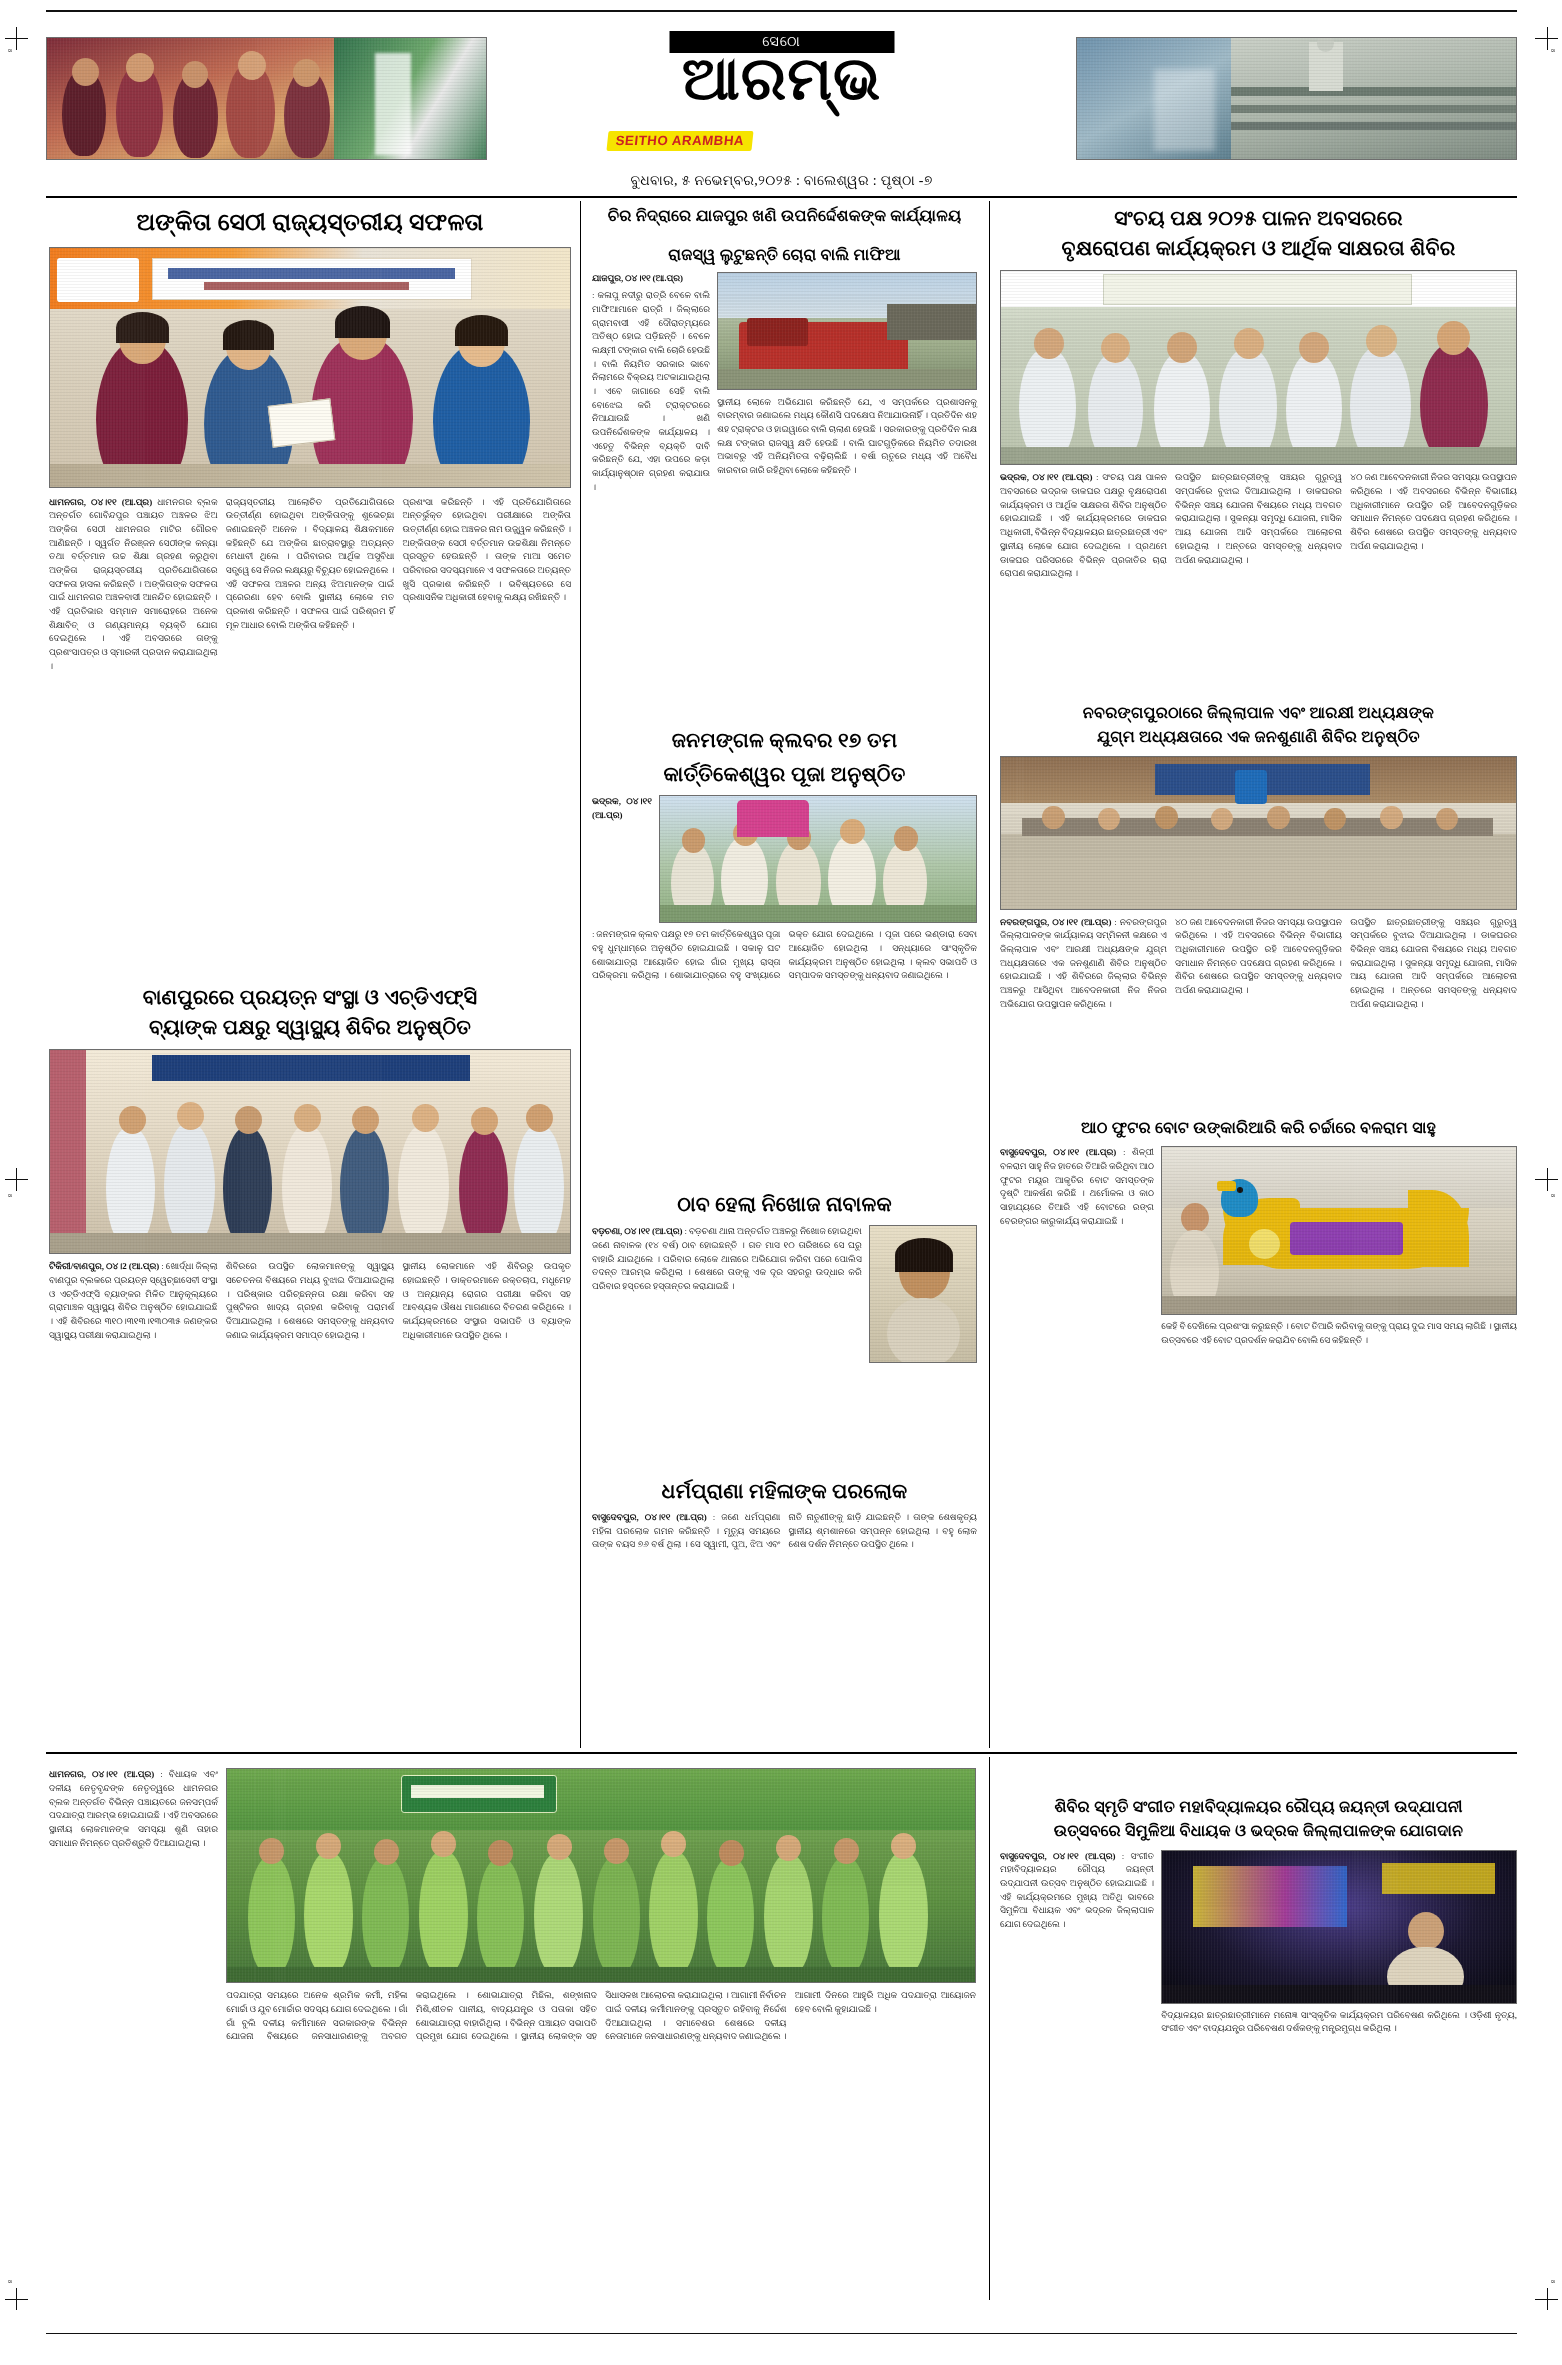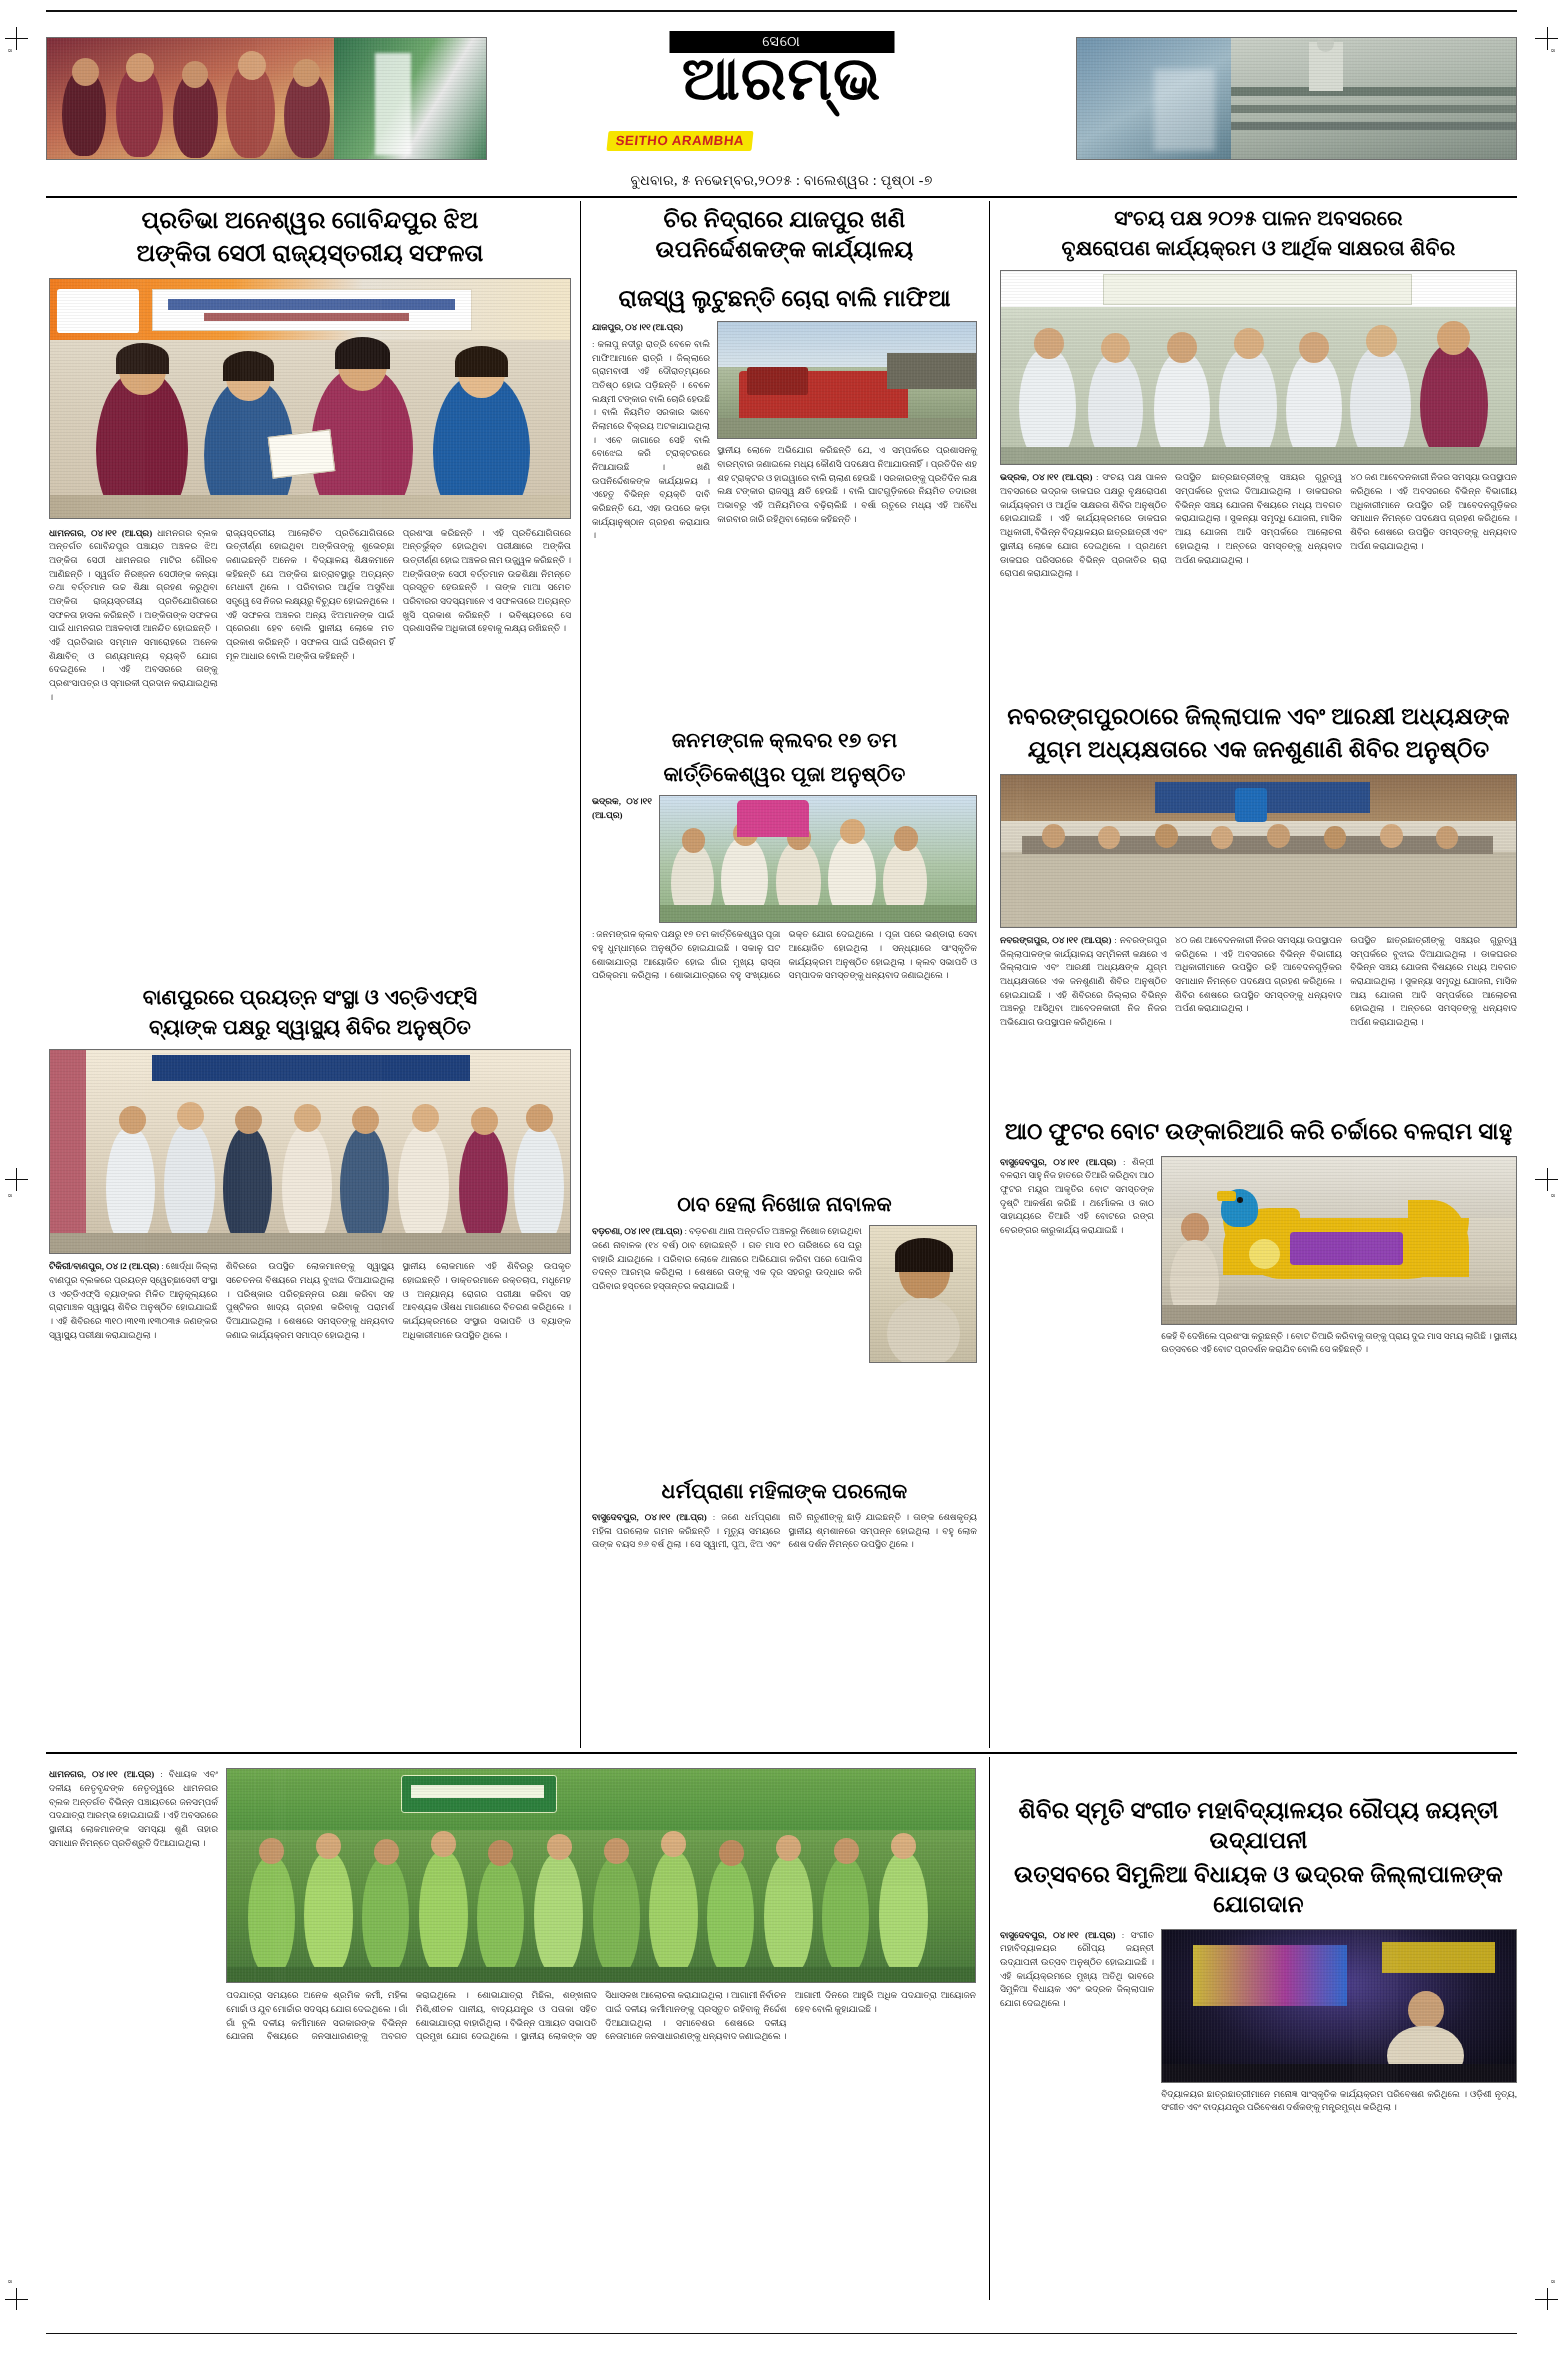--- a/index.html
+++ b/index.html
@@ -28,21 +28,21 @@
 
   
   .frame{position:absolute;box-sizing:border-box;}
   .od{font-family:"Liberation Serif",serif;}
   .hl{
     text-align:center;font-weight:bold;line-height:1.32;color:#000;
     letter-spacing:0.2px;
   }
   .hl-xl{font-size:23.6px;}
   .hl-lg{font-size:20.5px;}
-  .hl-md{font-size:23px;}
+  .hl-md{font-size:16px;}
   .vrule{position:absolute;width:1px;background:#000;}
   .hrule{position:absolute;height:1px;background:#000;}
 
   
   .body-txt{
     font-size:9px;line-height:1.52;text-align:justify;color:#111;
     word-spacing:-0.5px;hyphens:none;
   }
   .colwrap{display:flex;gap:8.2px;}
   .col{flex:1;}
@@ -135,21 +135,20 @@
   </div>
 
   <div class="dateline od" style="position:absolute;left:0;right:0;top:170px;">ବୁଧବାର, ୫ ନଭେମ୍ବର,୨୦୨୫ : ବାଲେଶ୍ୱର : ପୃଷ୍ଠା -୭</div>
 
   <div class="hrule" style="left:46px;right:46px;top:196px;height:1.5px;"></div>
 
   <div class="vrule" style="left:580px;top:201px;height:1547px;"></div>
   <div class="vrule" style="left:989px;top:201px;height:1547px;"></div>
 
   <div class="frame" style="left:49px;top:205px;width:522px;">
-    <div class="hl hl-xl od">ପ୍ରତିଭା ଅନେଶ୍ୱର ଗୋବିନ୍ଦପୁର ଝିଅ</div>
     <div class="hl hl-xl od" style="margin-top:2px;">ଅଙ୍କିତା ସେଠୀ ରାଜ୍ୟସ୍ତରୀୟ ସଫଳତା</div>
 
     <div class="photo grain" style="margin-top:9.2px;width:522px;height:241px;background:linear-gradient(180deg,#e8e1d2,#d9cfbb 55%,#cfc3ad);">
       <div style="position:absolute;left:0;top:0;width:522px;height:61px;background:linear-gradient(90deg,#f07c1f,#f59b36 35%,#e8e2d6 60%,#f2e6c9);"></div>
       <div style="position:absolute;left:102px;top:9.2px;width:318px;height:40px;background:#ffffff;border:1px solid #e0d6c1;"></div>
       <div style="position:absolute;left:118px;top:19.5px;width:287px;height:11.3px;background:#1d3f8a;opacity:.8;"></div>
       <div style="position:absolute;left:154px;top:34px;width:205px;height:7.2px;background:#8b2b2b;opacity:.75;"></div>
       <div style="position:absolute;left:7.2px;top:9.2px;width:82px;height:44px;background:#ffffff;border-radius:3.1px;"></div>
 
       <div class="fig" style="left:46px;top:92px;width:92px;height:154px;background:#7b1e3a;"></div>

